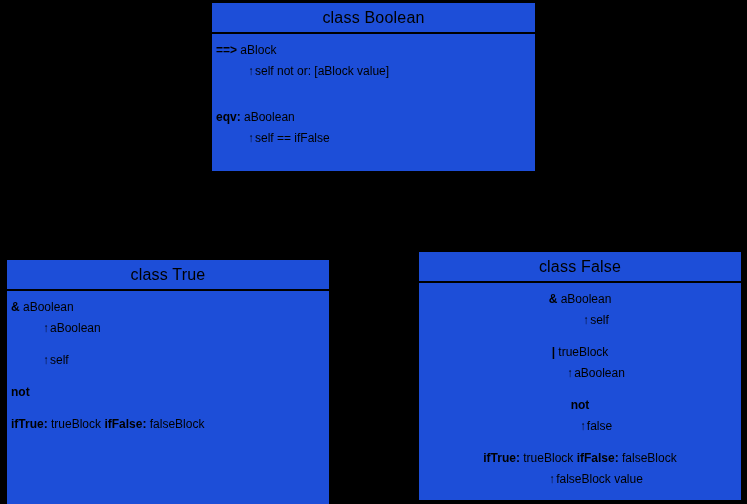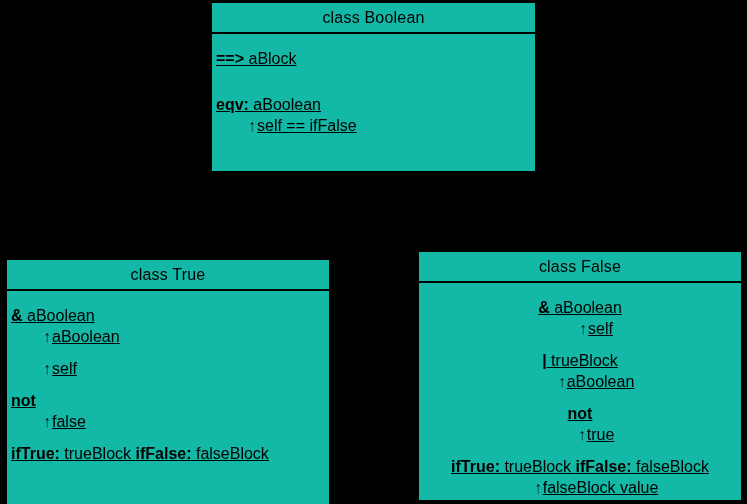--- a/index.html
+++ b/index.html
@@ -10,98 +10,97 @@
     overflow: hidden;
     font-family: "Liberation Sans", sans-serif;
     color: #000;
   }
   .diagram-canvas {
     position: absolute; inset: 0;
     background: #000;
   }
   .class-box {
     position: absolute;
-    background: #14b8a6;
+    background: #1d4ed8;
     border: 2px solid #000;
   }
   #box-boolean { left: 210px; top: 1px;   width: 327px; height: 172px; }
   #box-true    { left: 5px;   top: 250px; width: 326px; height: 252px; margin-top: 8px; }
   #box-false   { left: 417px; top: 250px; width: 326px; height: 252px; text-align: center; }
   .box-header {
     height: 31px;
     border-bottom: 2px solid #000;
     display: flex; align-items: center; justify-content: center;
     font-size: 16px;
     letter-spacing: 0.2px;
   }
   .box-body {
-    padding: 14px 4px 0 4px;
-    font-size: 16px;
+    padding: 6px 4px 0 4px;
+    font-size: 12px;
     line-height: 21px;
-    text-decoration: underline;
   }
   .method { margin-bottom: 11px; }
   #box-boolean .method { margin-bottom: 25px; }
   .selector { white-space: pre-wrap; }
   .b { font-weight: bold; }
   .ret { padding-left: 32px; white-space: pre-wrap; }
   .arrow { display: inline-block; transform: scaleX(0.8); margin-right: 1px; }
 </style>
 </head>
 <body>
 
 <div class="diagram-canvas">
 
   <div class="class-box" id="box-boolean">
     <div class="box-header">class Boolean</div>
     <div class="box-body">
       <div class="method">
         <div class="selector"><span class="b">==&gt;</span><span> aBlock</span></div>
+        <div class="ret"><span class="arrow">↑</span><span>self not or: [aBlock value]</span></div>
       </div>
       <div class="method">
         <div class="selector"><span class="b">eqv:</span><span> aBoolean</span></div>
         <div class="ret"><span class="arrow">↑</span><span>self == ifFalse</span></div>
       </div>
     </div>
   </div>
 
   <div class="class-box" id="box-true">
     <div class="box-header">class True</div>
     <div class="box-body">
       <div class="method">
         <div class="selector"><span class="b">&amp;</span><span> aBoolean</span></div>
         <div class="ret"><span class="arrow">↑</span><span>aBoolean</span></div>
       </div>
       <div class="method">
         <div class="ret"><span class="arrow">↑</span><span>self</span></div>
       </div>
       <div class="method">
         <div class="selector"><span class="b">not</span></div>
-        <div class="ret"><span class="arrow">↑</span><span>false</span></div>
       </div>
       <div class="method">
         <div class="selector"><span class="b">ifTrue:</span><span> trueBlock </span><span class="b">ifFalse:</span><span> falseBlock</span></div>
       </div>
     </div>
   </div>
 
   <div class="class-box" id="box-false">
     <div class="box-header">class False</div>
     <div class="box-body">
       <div class="method">
         <div class="selector"><span class="b">&amp;</span><span> aBoolean</span></div>
         <div class="ret"><span class="arrow">↑</span><span>self</span></div>
       </div>
       <div class="method">
         <div class="selector"><span class="b">|</span><span> trueBlock</span></div>
         <div class="ret"><span class="arrow">↑</span><span>aBoolean</span></div>
       </div>
       <div class="method">
         <div class="selector"><span class="b">not</span></div>
-        <div class="ret"><span class="arrow">↑</span><span>true</span></div>
+        <div class="ret"><span class="arrow">↑</span><span>false</span></div>
       </div>
       <div class="method">
         <div class="selector"><span class="b">ifTrue:</span><span> trueBlock </span><span class="b">ifFalse:</span><span> falseBlock</span></div>
         <div class="ret"><span class="arrow">↑</span><span>falseBlock value</span></div>
       </div>
     </div>
   </div>
 
 </div>
 

